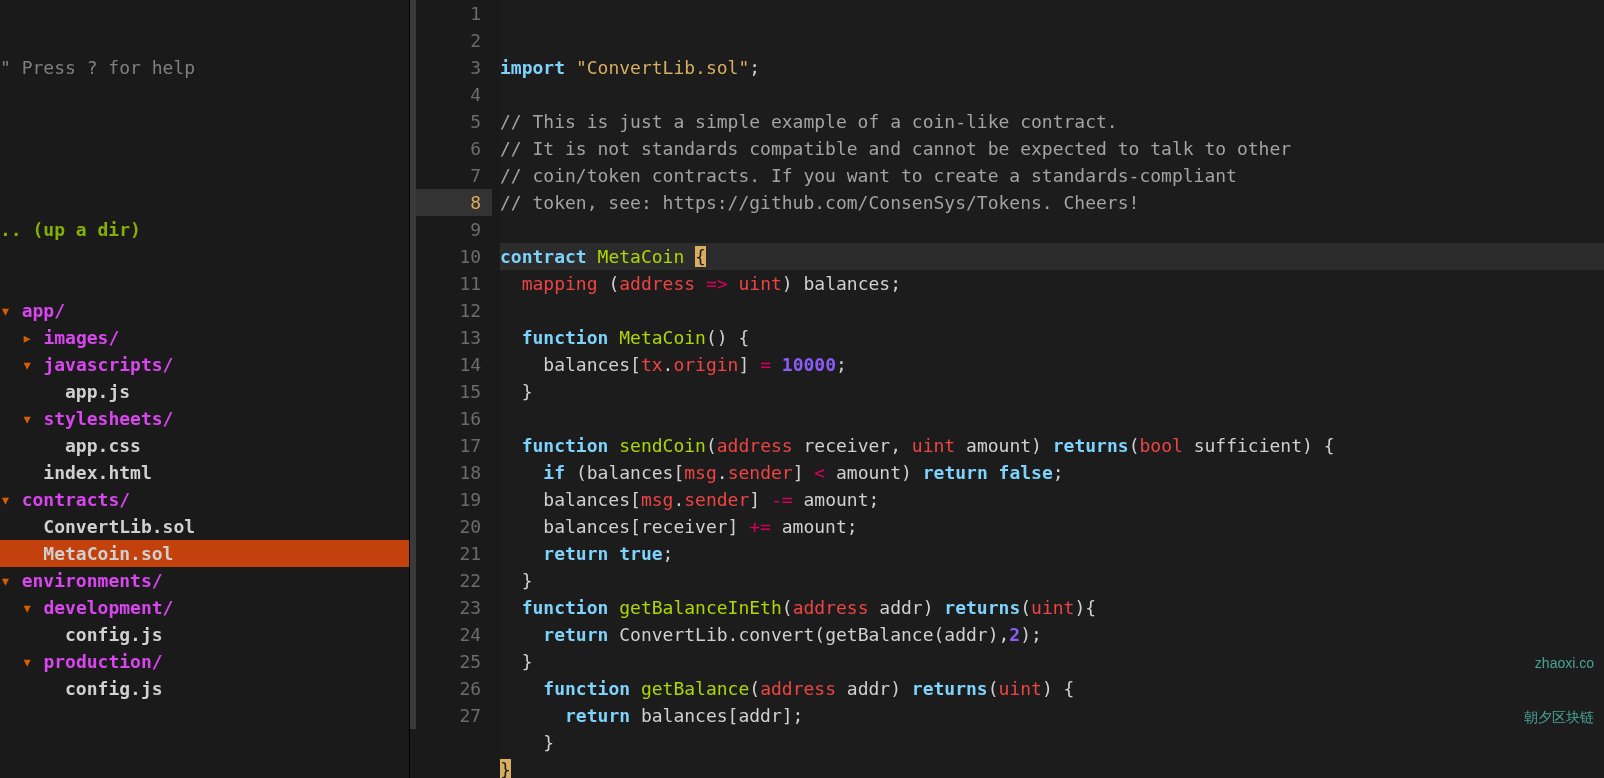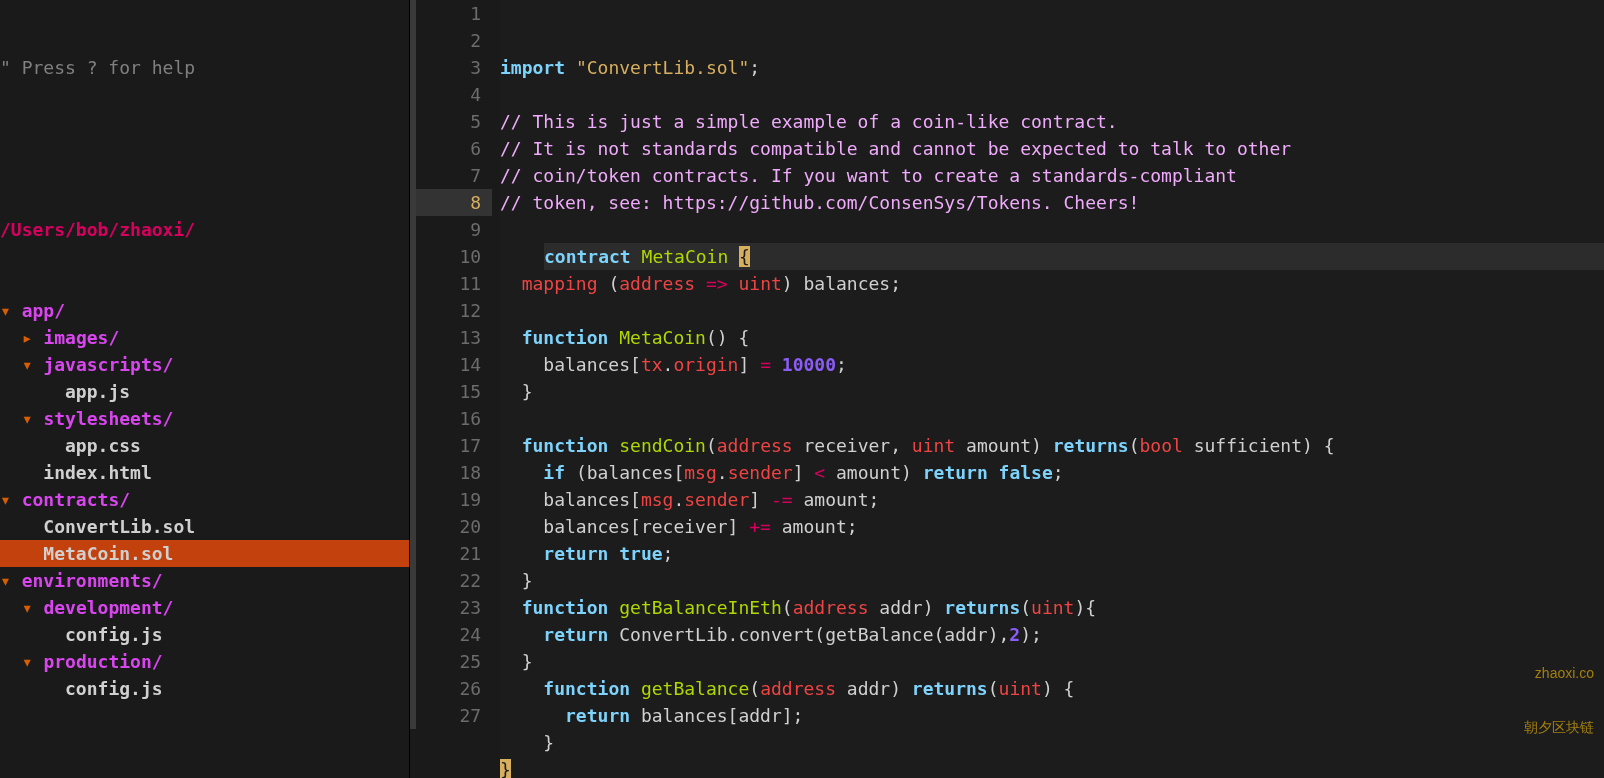--- a/index.html
+++ b/index.html
@@ -34,60 +34,60 @@
 .gutter .current { color: #d7af5f; background: #333; }
 .gutter-line { display: block; height: 27px; border-left: 6px solid #3a3a3a; }
 .code {
   flex: 1;
   background: #1c1c1c;
   white-space: pre;
   overflow: hidden;
   position: relative;
 }
 .code-line { height: 27px; display: block; }
-.code-line.current { background: #2c2c2c; margin-left: 44px; }
+.code-line.current { background: #2c2c2c; }
 
 .help { color: #808080; }
 .updir { color: #87af00; font-weight: bold; }
 .path { color: #d7005f; font-weight: bold; }
 .arrow { color: #d75f00; }
 .dir { color: #d946ef; font-weight: bold; }
 .file { color: #d0d0d0; font-weight: bold; }
 .file-selected { background: #c2410c; display: inline-block; width: 100%; }
 
 .kw { color: #7dd3fc; font-weight: bold; }
 .type { color: #ef4444; }
 .str { color: #d7af5f; }
 .num { color: #8b5cf6; font-weight: bold; }
-.cmt { color: #f0abfc; }
+.cmt { color: #a3a3a3; }
 .fn { color: #afd700; }
 .cls { color: #afd700; }
 .id { color: #d0d0d0; }
 .op { color: #d7005f; }
 .brace-hl { background: #d7af5f; color: #1c1c1c; }
 
 .watermark {
   position: absolute;
   right: 10px;
-  bottom: 6px;
+  bottom: 16px;
   font-size: 14px;
   line-height: 18px;
   text-align: right;
-  color: #eab308;
+  color: #5eead4;
   opacity: 0.65;
   font-family: sans-serif;
 }
 </style>
 </head>
 <body>
 
 <div class="sidebar">
   <div class="help">" Press ? for help</div>
   <div style="height:27px"></div>
-  <div class="path">/Users/bob/zhaoxi/</div>
+  <div class="updir">.. (up a dir)</div>
   <div id="tree-container"><div><span class="arrow">▾</span> <span class="dir">app/</span></div><div>  <span class="arrow">▸</span> <span class="dir">images/</span></div><div>  <span class="arrow">▾</span> <span class="dir">javascripts/</span></div><div>      <span class="file">app.js</span></div><div>  <span class="arrow">▾</span> <span class="dir">stylesheets/</span></div><div>      <span class="file">app.css</span></div><div>    <span class="file">index.html</span></div><div><span class="arrow">▾</span> <span class="dir">contracts/</span></div><div>    <span class="file">ConvertLib.sol</span></div><div><span class="file-selected">    <span class="file">MetaCoin.sol</span></span></div><div><span class="arrow">▾</span> <span class="dir">environments/</span></div><div>  <span class="arrow">▾</span> <span class="dir">development/</span></div><div>      <span class="file">config.js</span></div><div>  <span class="arrow">▾</span> <span class="dir">production/</span></div><div>      <span class="file">config.js</span></div></div>
   
 </div>
 
 <div class="gutter" id="gutter"><span class="gutter-line">1 </span><span class="gutter-line">2 </span><span class="gutter-line">3 </span><span class="gutter-line">4 </span><span class="gutter-line">5 </span><span class="gutter-line">6 </span><span class="gutter-line">7 </span><span class="gutter-line current">8 </span><span class="gutter-line">9 </span><span class="gutter-line">10 </span><span class="gutter-line">11 </span><span class="gutter-line">12 </span><span class="gutter-line">13 </span><span class="gutter-line">14 </span><span class="gutter-line">15 </span><span class="gutter-line">16 </span><span class="gutter-line">17 </span><span class="gutter-line">18 </span><span class="gutter-line">19 </span><span class="gutter-line">20 </span><span class="gutter-line">21 </span><span class="gutter-line">22 </span><span class="gutter-line">23 </span><span class="gutter-line">24 </span><span class="gutter-line">25 </span><span class="gutter-line">26 </span><span class="gutter-line">27 </span></div>
 
 <div class="code" id="code">
   <span class="code-line"><span class="kw">import</span><span class="id"> </span><span class="str">"ConvertLib.sol"</span><span class="id">;</span></span><span class="code-line">&nbsp;</span><span class="code-line"><span class="cmt">// This is just a simple example of a coin-like contract.</span></span><span class="code-line"><span class="cmt">// It is not standards compatible and cannot be expected to talk to other</span></span><span class="code-line"><span class="cmt">// coin/token contracts. If you want to create a standards-compliant</span></span><span class="code-line"><span class="cmt">// token, see: https://github.com/ConsenSys/Tokens. Cheers!</span></span><span class="code-line">&nbsp;</span><span class="code-line current"><span class="kw">contract</span><span class="id"> </span><span class="cls">MetaCoin</span><span class="id"> </span><span class="brace-hl">{</span></span><span class="code-line"><span class="id">  </span><span class="type">mapping</span><span class="id"> (</span><span class="type">address</span><span class="id"> </span><span class="op">=&gt;</span><span class="id"> </span><span class="type">uint</span><span class="id">) balances;</span></span><span class="code-line">&nbsp;</span><span class="code-line"><span class="id">  </span><span class="kw">function</span><span class="id"> </span><span class="fn">MetaCoin</span><span class="id">() {</span></span><span class="code-line"><span class="id">    balances[</span><span class="type">tx</span><span class="id">.</span><span class="type">origin</span><span class="id">] </span><span class="op">=</span><span class="id"> </span><span class="num">10000</span><span class="id">;</span></span><span class="code-line"><span class="id">  }</span></span><span class="code-line">&nbsp;</span><span class="code-line"><span class="id">  </span><span class="kw">function</span><span class="id"> </span><span class="fn">sendCoin</span><span class="id">(</span><span class="type">address</span><span class="id"> receiver, </span><span class="type">uint</span><span class="id"> amount) </span><span class="kw">returns</span><span class="id">(</span><span class="type">bool</span><span class="id"> sufficient) {</span></span><span class="code-line"><span class="id">    </span><span class="kw">if</span><span class="id"> (balances[</span><span class="type">msg</span><span class="id">.</span><span class="type">sender</span><span class="id">] </span><span class="op">&lt;</span><span class="id"> amount) </span><span class="kw">return</span><span class="id"> </span><span class="kw">false</span><span class="id">;</span></span><span class="code-line"><span class="id">    balances[</span><span class="type">msg</span><span class="id">.</span><span class="type">sender</span><span class="id">] </span><span class="op">-=</span><span class="id"> amount;</span></span><span class="code-line"><span class="id">    balances[receiver] </span><span class="op">+=</span><span class="id"> amount;</span></span><span class="code-line"><span class="id">    </span><span class="kw">return</span><span class="id"> </span><span class="kw">true</span><span class="id">;</span></span><span class="code-line"><span class="id">  }</span></span><span class="code-line"><span class="id">  </span><span class="kw">function</span><span class="id"> </span><span class="fn">getBalanceInEth</span><span class="id">(</span><span class="type">address</span><span class="id"> addr) </span><span class="kw">returns</span><span class="id">(</span><span class="type">uint</span><span class="id">){</span></span><span class="code-line"><span class="id">    </span><span class="kw">return</span><span class="id"> ConvertLib.convert(getBalance(addr),</span><span class="num">2</span><span class="id">);</span></span><span class="code-line"><span class="id">  }</span></span><span class="code-line"><span class="id">    </span><span class="kw">function</span><span class="id"> </span><span class="fn">getBalance</span><span class="id">(</span><span class="type">address</span><span class="id"> addr) </span><span class="kw">returns</span><span class="id">(</span><span class="type">uint</span><span class="id">) {</span></span><span class="code-line"><span class="id">      </span><span class="kw">return</span><span class="id"> balances[addr];</span></span><span class="code-line"><span class="id">    }</span></span><span class="code-line"><span class="brace-hl">}</span></span><div class="watermark">
     <div>zhaoxi.co</div>
     <div>朝夕区块链</div>

